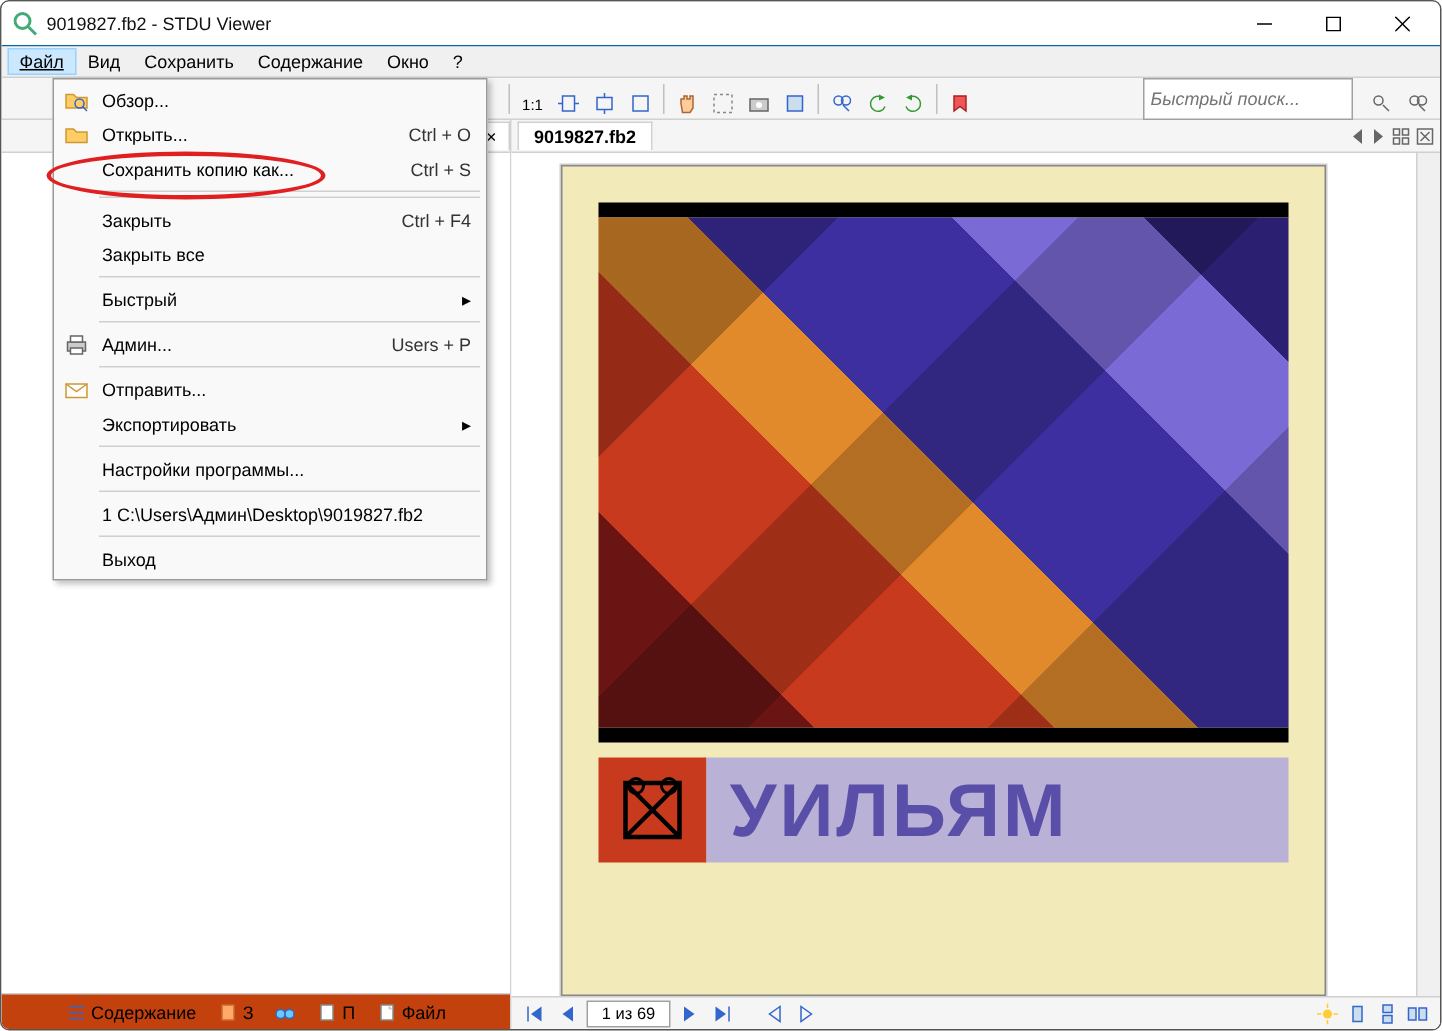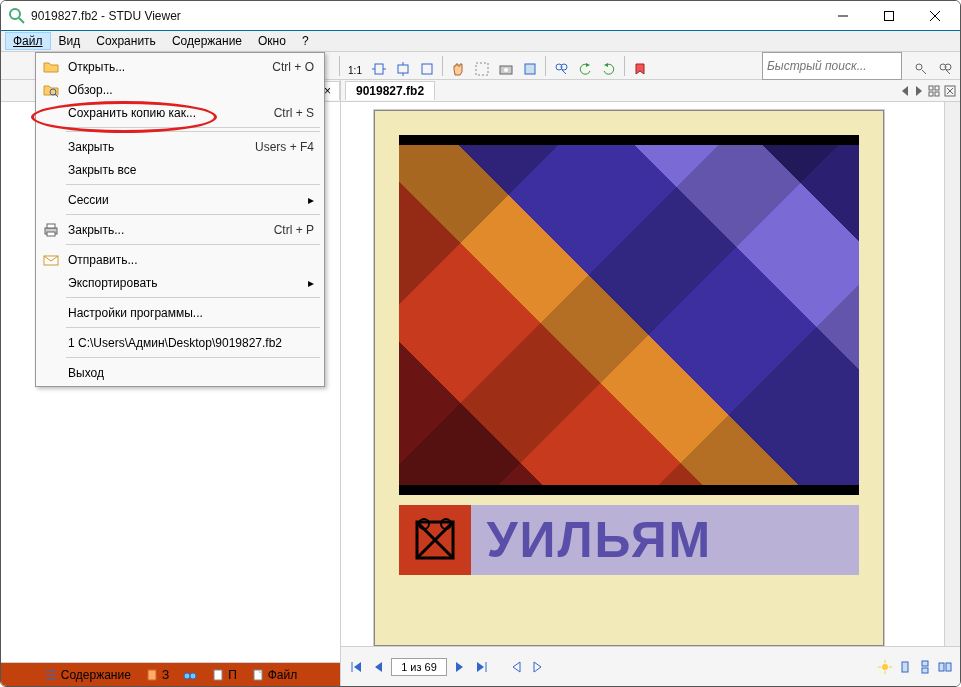--- a/index.html
+++ b/index.html
@@ -46,21 +46,21 @@
 .page .frame { border-top: 10px solid #000; border-bottom: 10px solid #000; padding: 0; }
 .page .art { height: 340px; background:
   linear-gradient(135deg, rgba(0,0,0,0.25) 0 20%, transparent 20% 40%, rgba(0,0,0,0.2) 40% 55%, transparent 55% 75%, rgba(0,0,0,0.2) 75% 100%),
   linear-gradient(45deg, #6a1414 0 18%, #c73a1d 18% 38%, #e08a2c 38% 50%, #3d2fa0 50% 72%, #7a6ad6 72% 88%, #2a1f70 88% 100%);
 }
 .page .title-row { display: flex; align-items: stretch; margin-top: 10px; height: 70px; }
 .page .logo { width: 72px; background: #c73a1d; display:flex; align-items:center; justify-content:center; }
 .page .book-title { flex:1; background: #b9b1d6; color: #5a4fa8; font-size: 50px; font-weight: 700; letter-spacing: 2px; display:flex; align-items:center; padding-left: 16px; font-family: Arial, sans-serif;}
 .doc-vscroll { width: 16px; background: #f0f0f0; border-left: 1px solid #d0d0d0; }
 
-.doc-status { height: 40px; border-top: 1px solid #d0d0d0; display: flex; align-items: center; background: #f5f5f5; padding: 0 6px; gap: 4px; }
+.doc-status { height: 22px; border-top: 1px solid #d0d0d0; display: flex; align-items: center; background: #f5f5f5; padding: 0 6px; gap: 4px; }
 .doc-status .nav-btn { width: 18px; height: 18px; display:flex; align-items:center; justify-content:center; }
 .doc-status .page-field { width: 56px; height: 18px; border: 1px solid #a0a0a0; text-align: center; font-size: 11px; }
 .doc-status .view-btns { margin-left: auto; display: flex; gap: 2px; }
 
 
 .file-menu { position: absolute; left: 34px; top: 51px; width: 290px; background: #f9f9f9; border: 1px solid #999; box-shadow: 2px 2px 4px rgba(0,0,0,0.25); z-index: 100; padding: 2px; }
 .file-menu .item { display: flex; align-items: center; height: 23px; padding: 0 8px 0 30px; position: relative; }
 .file-menu .item .ic { position: absolute; left: 5px; width: 16px; height: 16px; }
 .file-menu .item .shortcut { margin-left: auto; color: #333; }
 .file-menu .item .arrow { margin-left: auto; }
@@ -377,64 +377,64 @@
       </div>
     </div>
   </div>
 </div>
 
 <div class="file-menu">
   <div class="item">
     <span class="ic">
         <svg width="16" height="16">
           <path d="M1 4h5l2 2h7v7H1z" fill="#fc6" stroke="#c93"></path>
+          <circle cx="10" cy="10" r="3" fill="none" stroke="#36c"></circle>
+          <line x1="12" y1="12" x2="15" y2="15" stroke="#36c"></line>
+        </svg>
+      </span>
+    <span>Обзор...</span>
+  </div>
+  <div class="item">
+    <span class="ic">
+        <svg width="16" height="16">
+          <path d="M1 4h5l2 2h7v7H1z" fill="#fc6" stroke="#c93"></path>
         </svg>
       </span>
     <span>Открыть...</span>
       <span class="shortcut">Ctrl + O</span>
   </div>
   <div class="item">
-    <span class="ic">
-        <svg width="16" height="16">
-          <path d="M1 4h5l2 2h7v7H1z" fill="#fc6" stroke="#c93"></path>
-          <circle cx="10" cy="10" r="3" fill="none" stroke="#36c"></circle>
-          <line x1="12" y1="12" x2="15" y2="15" stroke="#36c"></line>
-        </svg>
-      </span>
-    <span>Обзор...</span>
-  </div>
-  <div class="item">
     <span>Сохранить копию как...</span>
       <span class="shortcut">Ctrl + S</span>
   </div>
   <div class="sep"></div>
   <div class="sep"></div>
   <div class="item">
       <span>Закрыть</span>
-      <span class="shortcut">Users + F4</span>
+      <span class="shortcut">Ctrl + F4</span>
     </div>
   <div class="item">
       <span>Закрыть все</span>
     </div>
   <div class="sep"></div>
   <div class="item">
-      <span>Сессии</span>
+      <span>Быстрый</span>
       <span class="arrow">▸</span>
     </div>
   <div class="sep"></div>
   <div class="item">
     <span class="ic">
         <svg width="16" height="16">
           <rect x="2" y="6" width="12" height="6" fill="#ccc" stroke="#666"></rect>
           <rect x="4" y="2" width="8" height="4" fill="#fff" stroke="#666"></rect>
           <rect x="4" y="10" width="8" height="4" fill="#fff" stroke="#666"></rect>
         </svg>
       </span>
-    <span>Закрыть...</span>
-      <span class="shortcut">Ctrl + P</span>
+    <span>Админ...</span>
+      <span class="shortcut">Users + P</span>
   </div>
   <div class="sep"></div>
   <div class="item">
     <span class="ic">
         <svg width="16" height="16">
           <rect x="1" y="4" width="14" height="9" fill="#fff" stroke="#c93"></rect>
           <polyline points="1,4 8,9 15,4" fill="none" stroke="#c93"></polyline>
         </svg>
       </span>
     <span>Отправить...</span>

